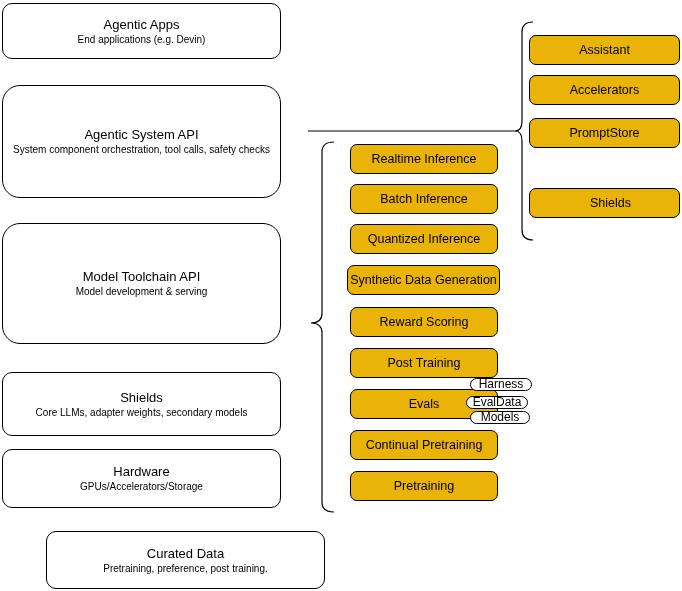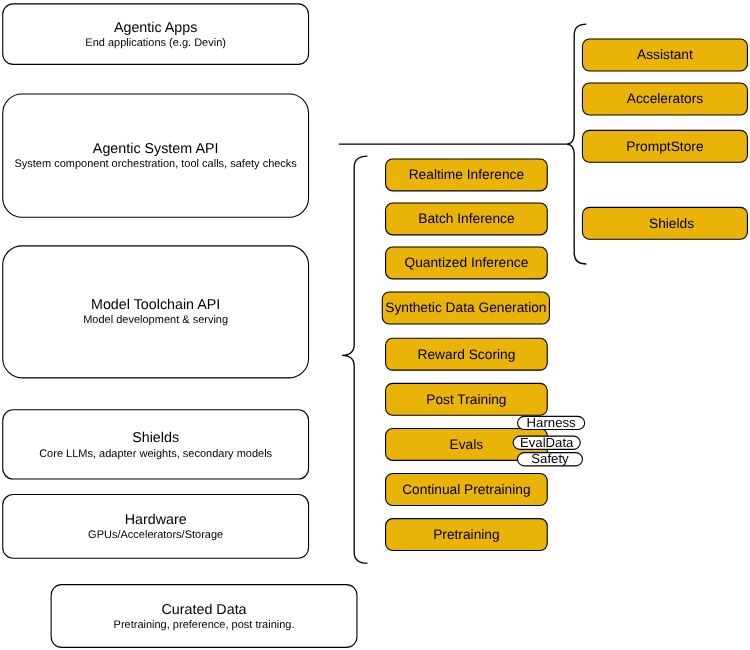--- a/index.html
+++ b/index.html
@@ -159,21 +159,21 @@
     <span>Pretraining</span>
   </div>
 
   <div class="pill" style="left:470px; top:378px; width:62px; height:13px;">
     <span>Harness</span>
   </div>
   <div class="pill" style="left:466px; top:396px; width:62px; height:13px;">
     <span>EvalData</span>
   </div>
   <div class="pill" style="left:470px; top:411px; width:60px; height:13px;">
-    <span>Safety</span>
+    <span>Models</span>
   </div>
 
   <div class="nbox rgt" style="top:35px;">
     <span>Assistant</span>
   </div>
   <div class="nbox rgt" style="top:75px;">
     <span>Accelerators</span>
   </div>
   <div class="nbox rgt" style="top:118px;">
     <span>PromptStore</span>

